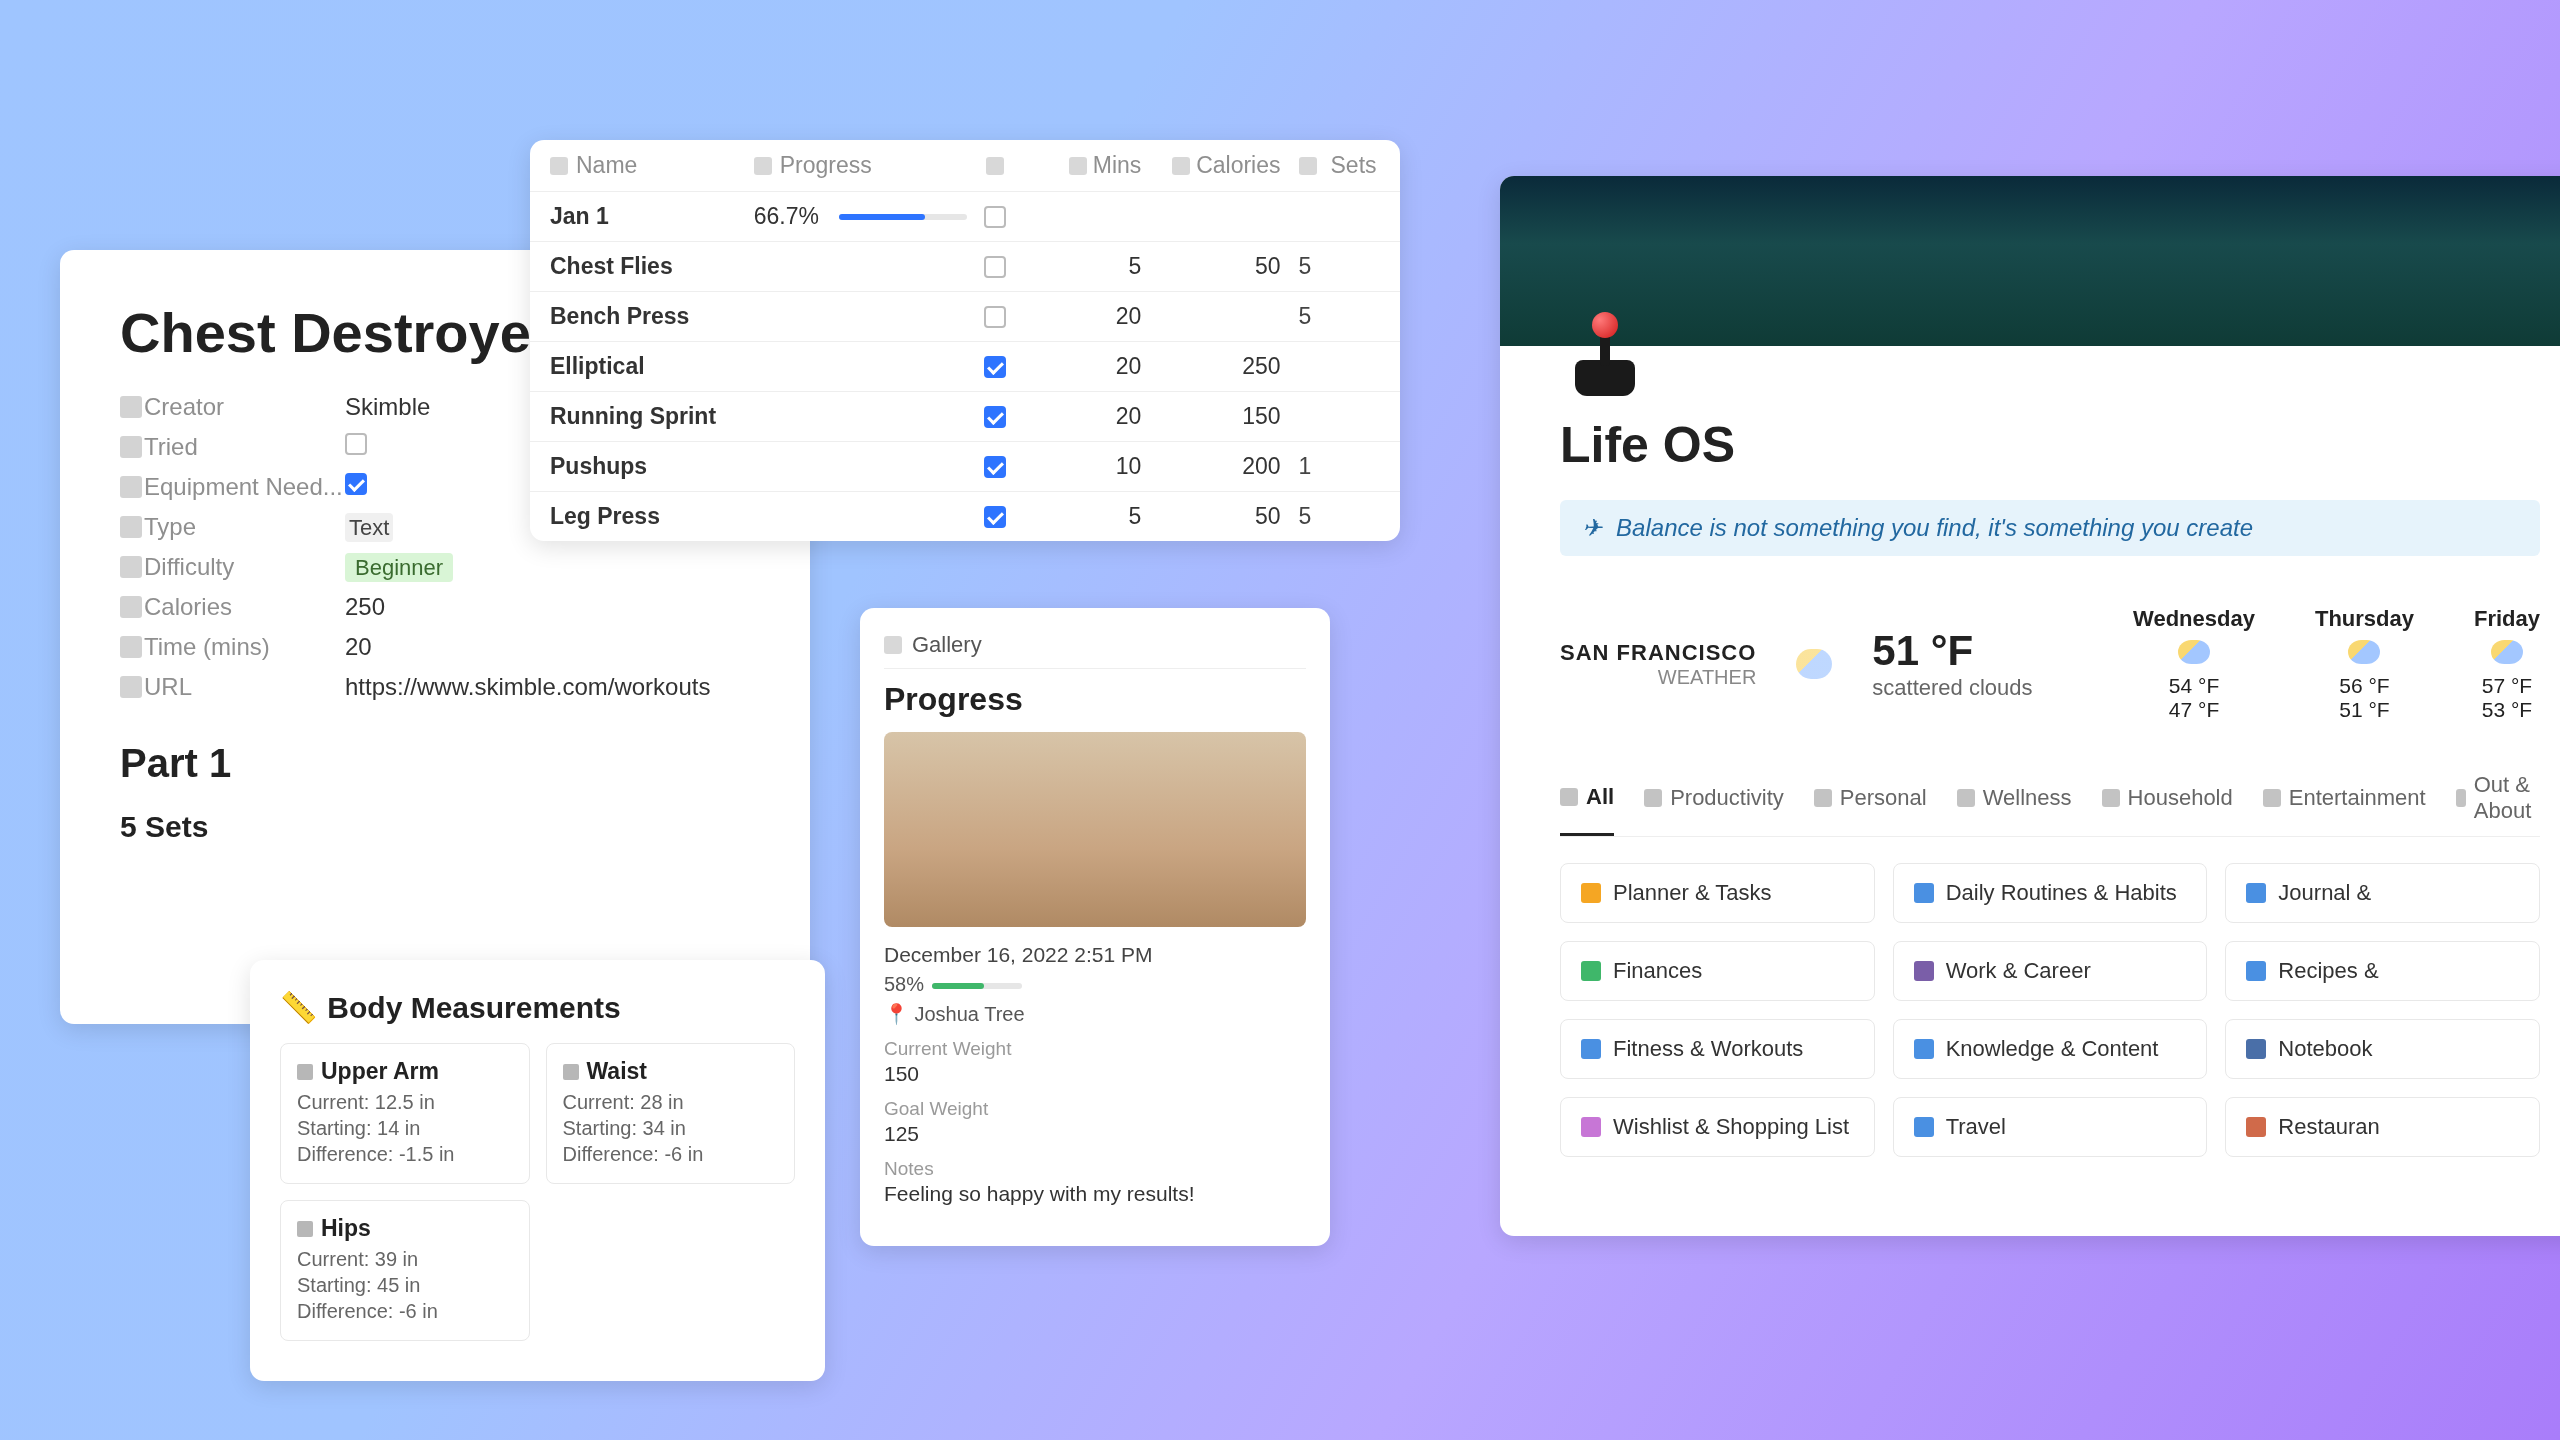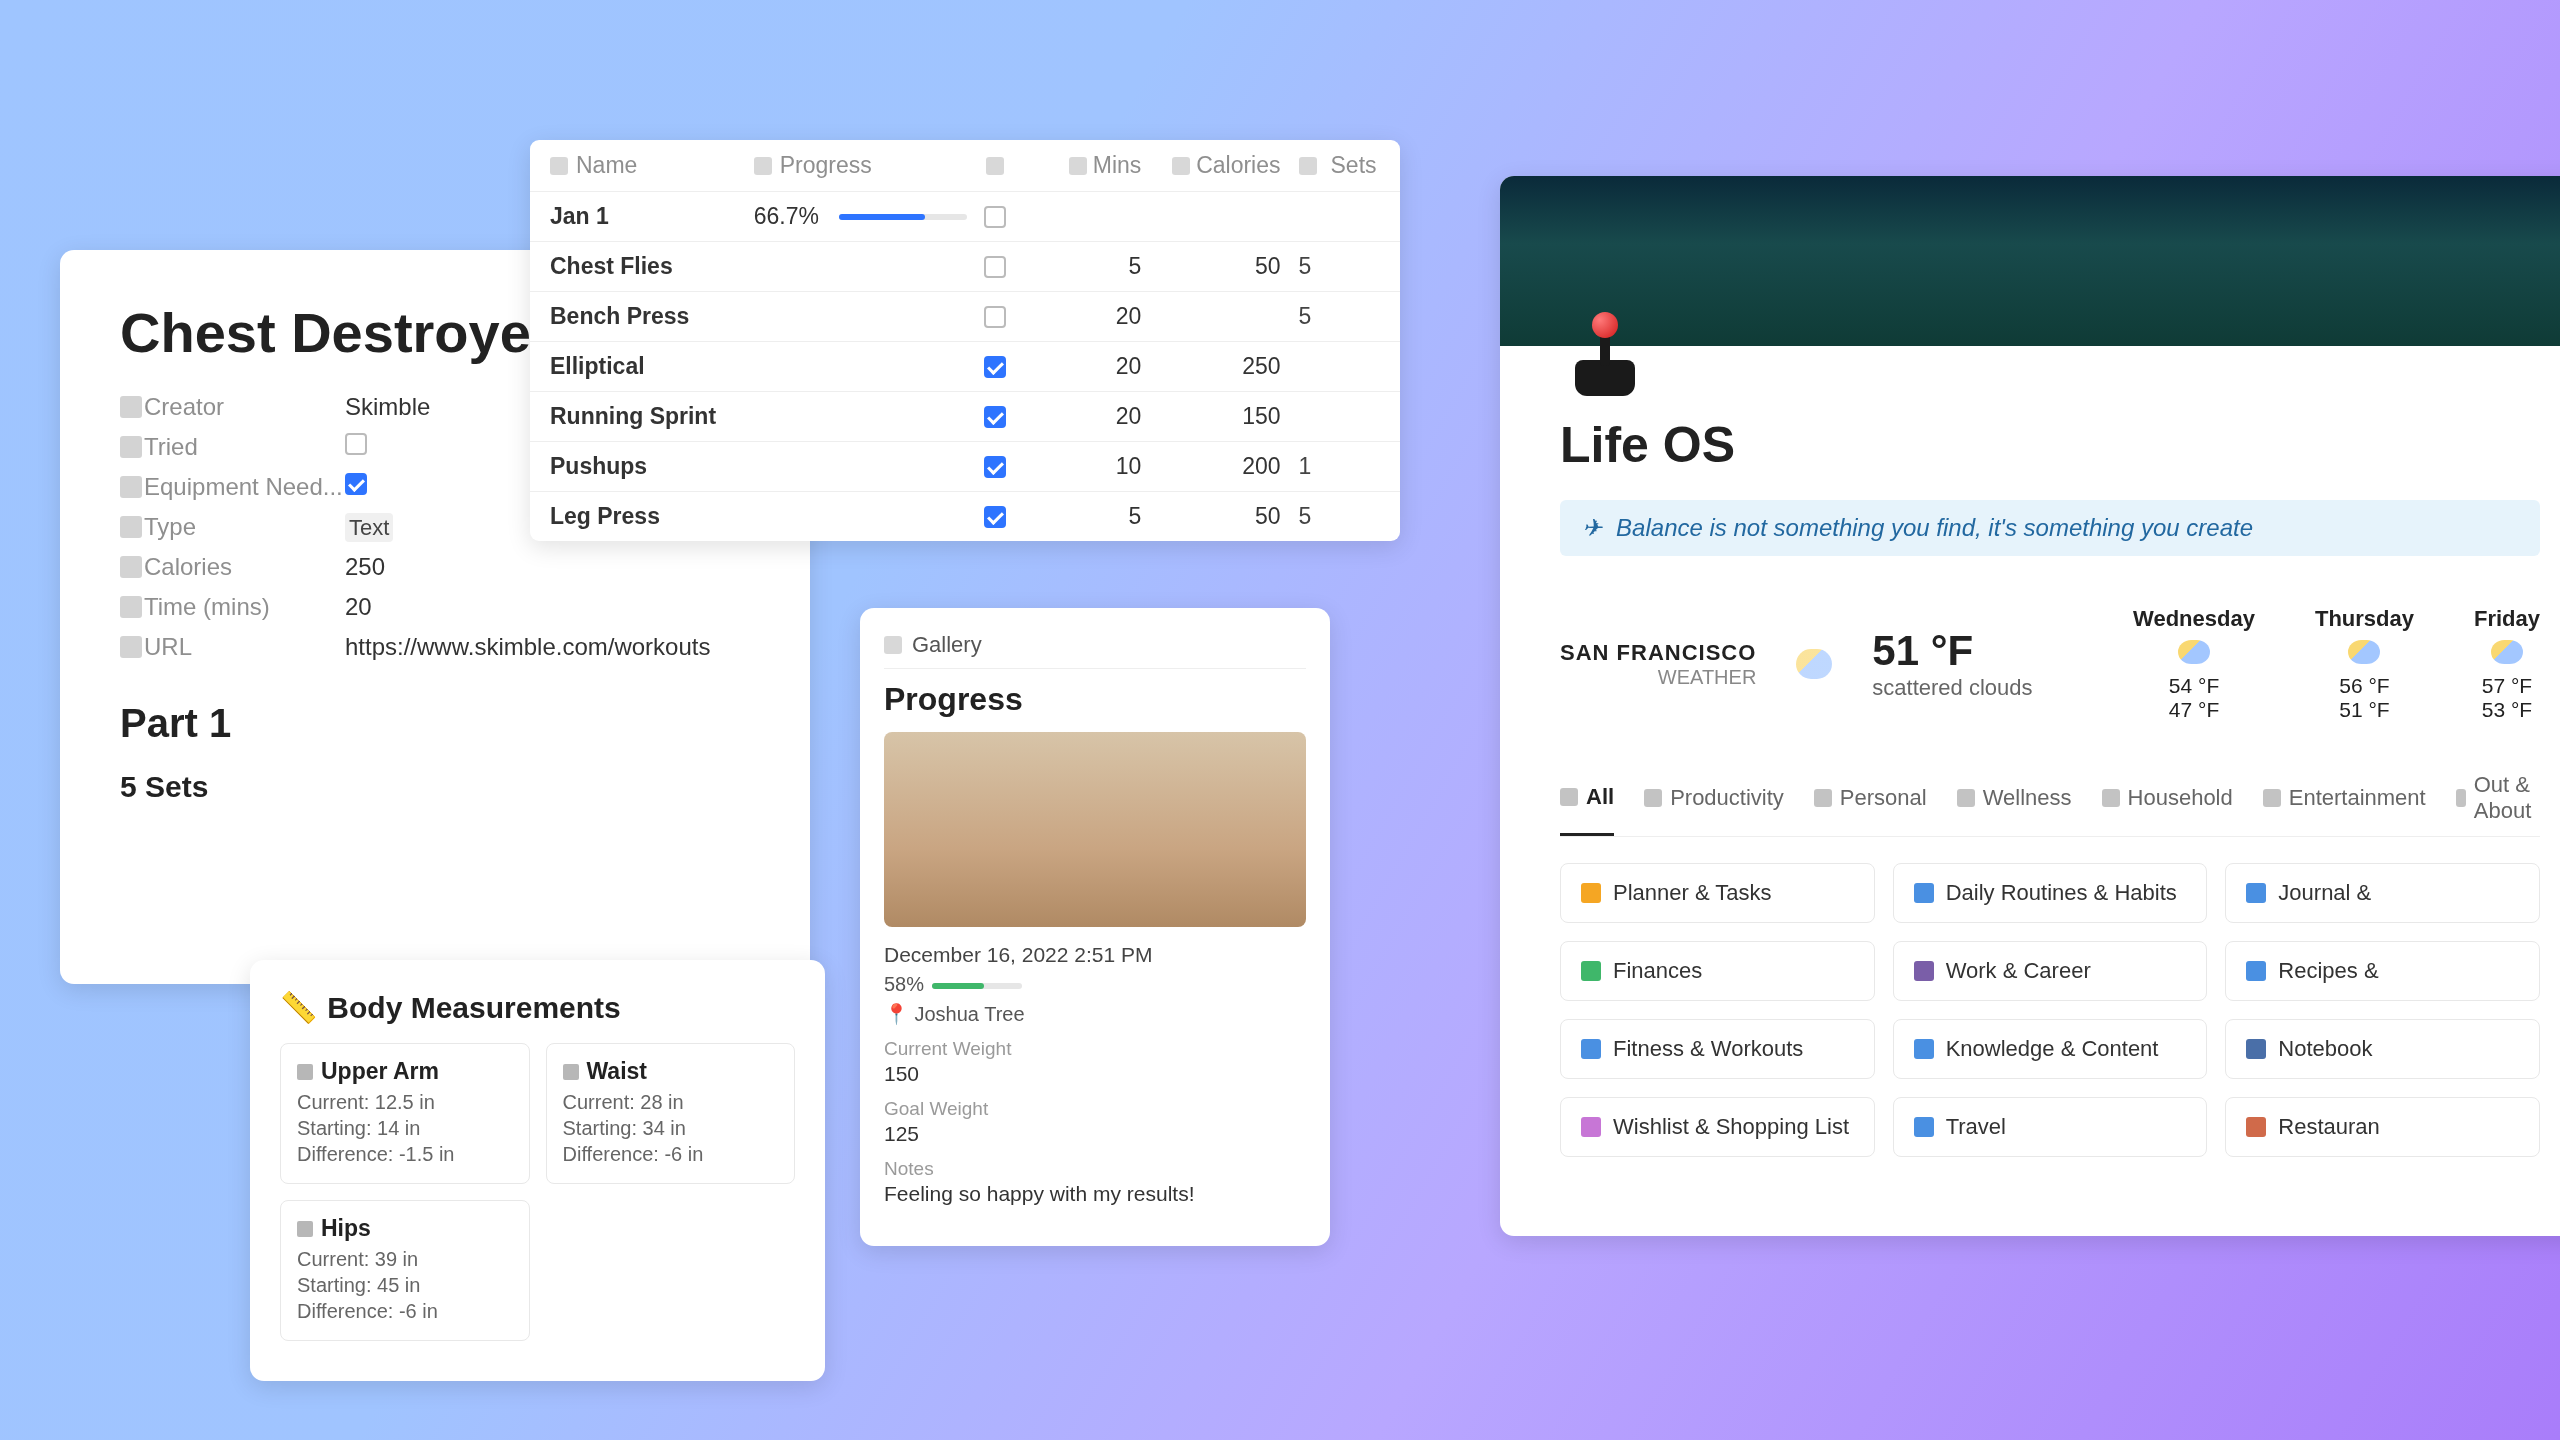--- a/index.html
+++ b/index.html
@@ -18,21 +18,21 @@
 .prop-label .picon { width: 22px; height: 22px; background: #c0c0c0; display: inline-block; border-radius: 3px; opacity: .7; }
 .prop-val { color: #333; }
 .tag-text { background: #f0f0f0; padding: 2px 4px; border-radius: 4px; font-size: 22px; color: #444; }
 .tag-beginner { background: #d9f5d6; padding: 2px 10px; border-radius: 4px; font-size: 22px; color: #3a6b2f; }
 .cb { width: 22px; height: 22px; border: 2px solid #bbb; border-radius: 4px; display: inline-block; background: #fff; }
 .cb.checked { background: #2e74ff; border-color: #2e74ff; position: relative; }
 .cb.checked:after { content:""; position:absolute; left:5px; top:1px; width:6px; height:12px; border:solid #fff; border-width:0 3px 3px 0; transform: rotate(45deg);}
 #chest-card h2 { font-size: 40px; font-weight: 700; margin-top: 40px; color: #222; }
 #chest-card h3 { font-size: 30px; font-weight: 700; margin-top: 24px; color: #222; }
 
-#table-card { left: 530px; top: 140px; width: 870px; padding: 0; border-radius: 9px; }
+#table-card { left: 530px; top: 140px; width: 870px; padding: 0; }
 .thead { display: flex; padding: 12px 20px; font-size: 23px; color: #8f8f8f; border-bottom: 1px solid #eee; }
 .thead > div, .trow > div { display: flex; align-items: center; }
 .c-name { width: 205px; gap: 8px; }
 .c-prog { width: 215px; gap: 8px; }
 .c-check { width: 55px; justify-content: center; }
 .c-mins { width: 120px; justify-content: flex-end; gap: 6px; }
 .c-cal { width: 140px; justify-content: flex-end; gap: 6px; }
 .c-sets { width: 100px; gap: 14px; padding-left: 18px; color: #444; }
 .thead .c-sets { color: #8f8f8f; }
 .trow { display: flex; padding: 11px 20px; font-size: 23px; color: #333; border-bottom: 1px solid #eee; }
@@ -118,20 +118,27 @@
   <div class="prop-row">
       <div class="prop-label">
         <span class="picon"></span>
         <span>Type</span>
       </div>
       <div class="prop-val"><span class="tag-text">Text</span></div>
     </div>
   <div class="prop-row">
       <div class="prop-label">
         <span class="picon"></span>
+        <span>Difficulty</span>
+      </div>
+      <div class="prop-val"><span class="tag-beginner">Beginner</span></div>
+    </div>
+  <div class="prop-row">
+      <div class="prop-label">
+        <span class="picon"></span>
         <span>Calories</span>
       </div>
       <div class="prop-val">250</div>
     </div>
   <div class="prop-row">
       <div class="prop-label">
         <span class="picon"></span>
         <span>Time (mins)</span>
       </div>
       <div class="prop-val">20</div>

